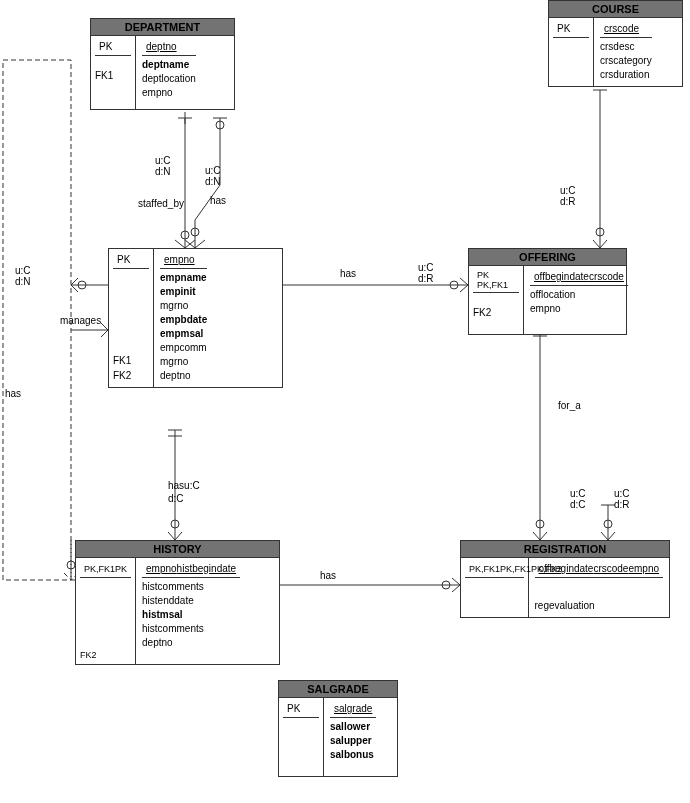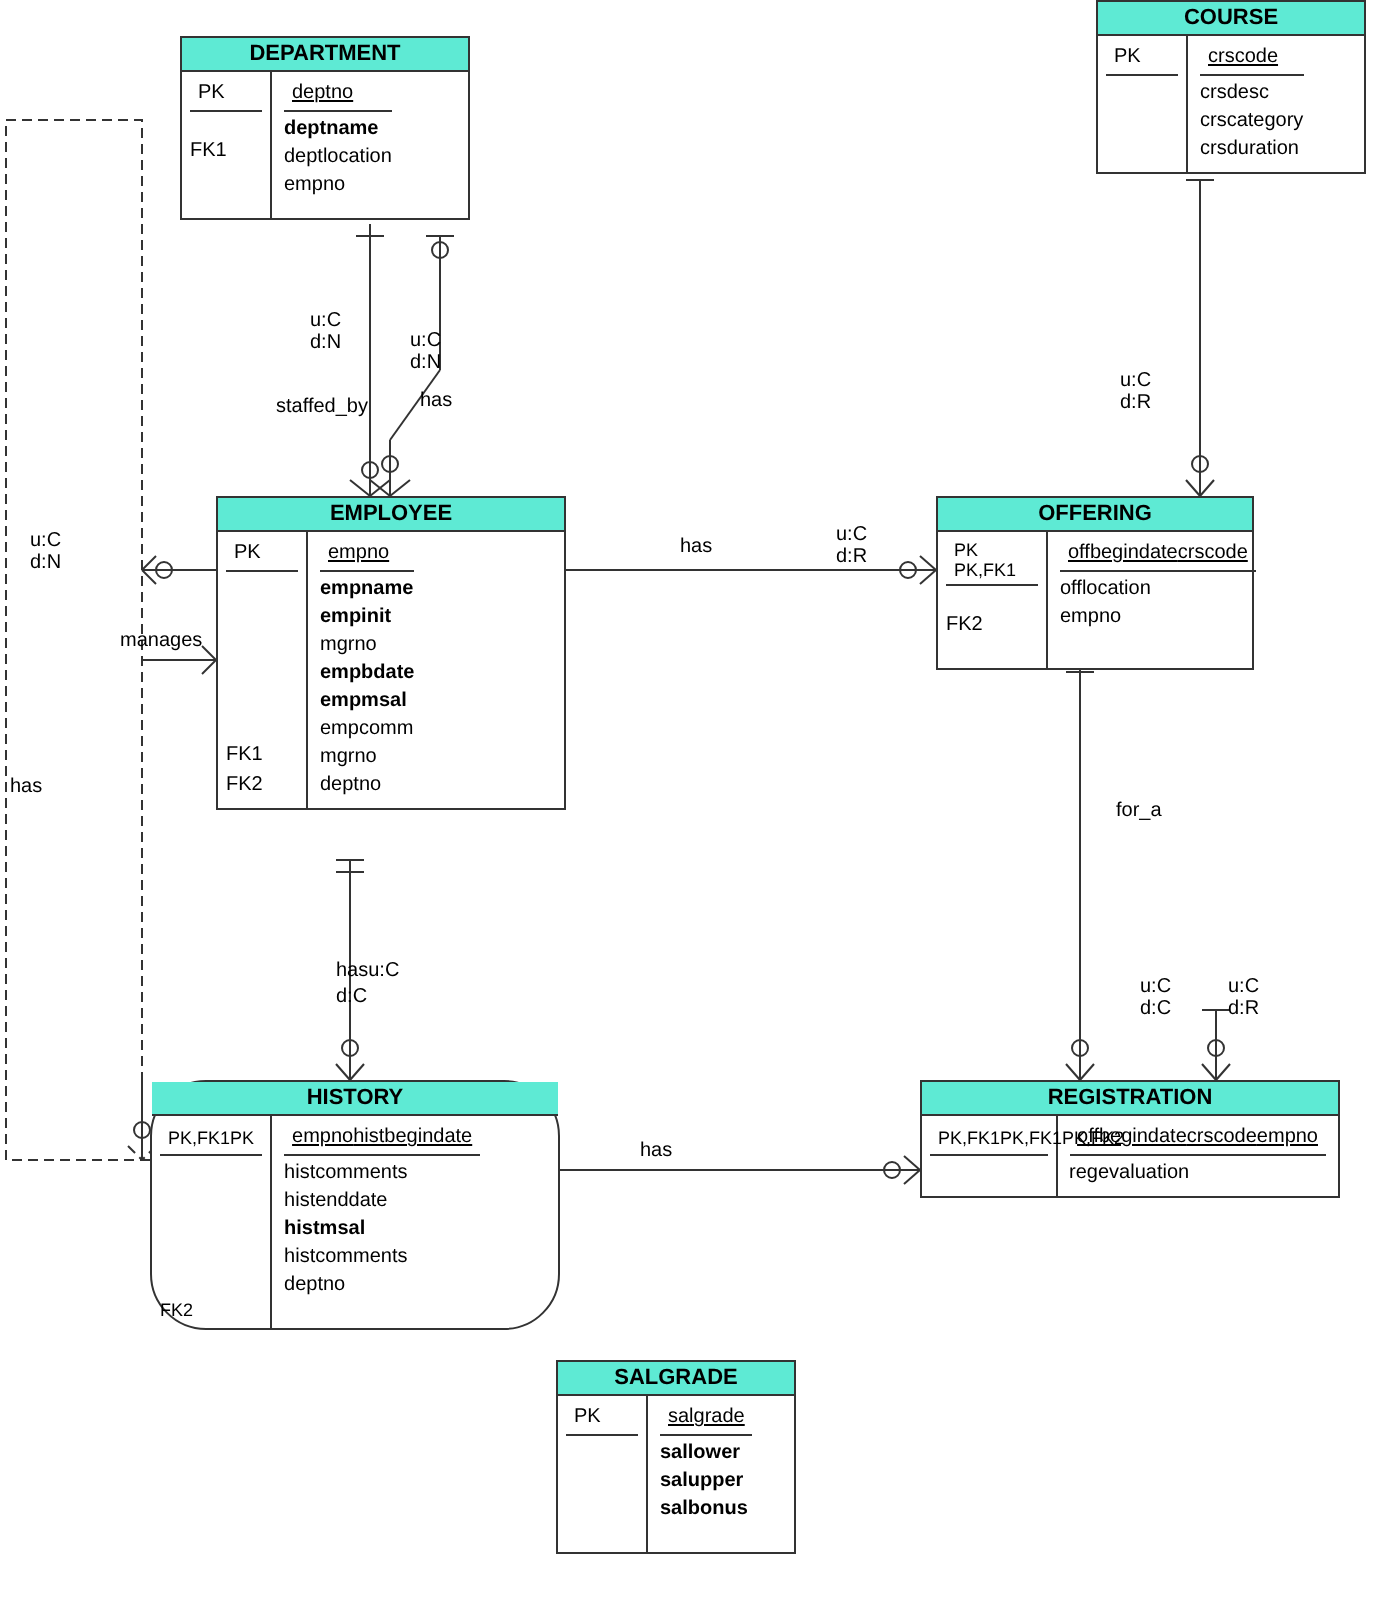--- a/index.html
+++ b/index.html
@@ -18,21 +18,21 @@
       height: 803px;
     }
     
     .entity {
       position: absolute;
       border: 1px solid #333;
       background: #fff;
       min-width: 120px;
     }
     .entity-header {
-      background: #5eead4;
+      background: #737373;
       border-bottom: 1px solid #333;
       text-align: center;
       font-weight: bold;
       padding: 2px 4px;
       font-size: 11px;
     }
     .entity-body {
       display: flex;
     }
     .entity-pk-col {
@@ -259,21 +259,20 @@
         </div>
         <div style="padding:2px 0;">
           <div class="attr-row">offlocation</div>
           <div class="attr-row">empno</div>
         </div>
       </div>
     </div>
   </div>
 
   <div class="entity" style="left:108px;top:248px;width:175px;">
-    <div class="entity-header">EMPLOYEE</div>
     <div class="entity-body">
       <div class="entity-pk-col">
         <div class="pk-row" style="border-bottom:1px solid #333;">PK</div>
         <div style="padding:2px 0;min-height:14px;"></div>
         <div style="padding:2px 0;min-height:14px;"></div>
         <div style="padding:2px 0;min-height:14px;"></div>
         <div style="padding:2px 0;min-height:14px;"></div>
         <div style="padding:2px 0;min-height:14px;"></div>
         <div style="padding:2px 0;min-height:14px;"></div>
         <div style="padding:2px 0;">FK1</div>
@@ -290,21 +289,21 @@
           <div class="attr-row bold">empbdate</div>
           <div class="attr-row bold">empmsal</div>
           <div class="attr-row">empcomm</div>
           <div class="attr-row">mgrno</div>
           <div class="attr-row">deptno</div>
         </div>
       </div>
     </div>
   </div>
 
-  <div class="entity" style="left:75px;top:540px;width:205px;border-radius:28px;">
+  <div class="entity" style="left:75px;top:540px;width:205px;">
     <div class="entity-header">HISTORY</div>
     <div class="entity-body">
       <div class="entity-pk-col" style="min-width:50px;font-size:9px;">
         <div class="pk-row" style="border-bottom:1px solid #333;">
           <div>PK,FK1</div>
           <div>PK</div>
         </div>
         <div style="padding:2px 0;min-height:14px;"></div>
         <div style="padding:2px 0;min-height:14px;"></div>
         <div style="padding:2px 0;min-height:14px;"></div>
@@ -338,21 +337,21 @@
           <div>PK,FK2</div>
         </div>
         <div style="padding:2px 0;min-height:14px;"></div>
       </div>
       <div class="entity-attr-col">
         <div class="pk-row" style="border-bottom:1px solid #333;">
           <div><span class="underline">offbegindate</span></div>
           <div><span class="underline">crscode</span></div>
           <div><span class="underline">empno</span></div>
         </div>
-        <div style="padding:2px 0;">
+        <div style="padding:2px 0;margin-top:19px;">
           <div class="attr-row">regevaluation</div>
         </div>
       </div>
     </div>
   </div>
 
   <div class="entity" style="left:278px;top:680px;width:117px;">
     <div class="entity-header">SALGRADE</div>
     <div class="entity-body">
       <div class="entity-pk-col">

